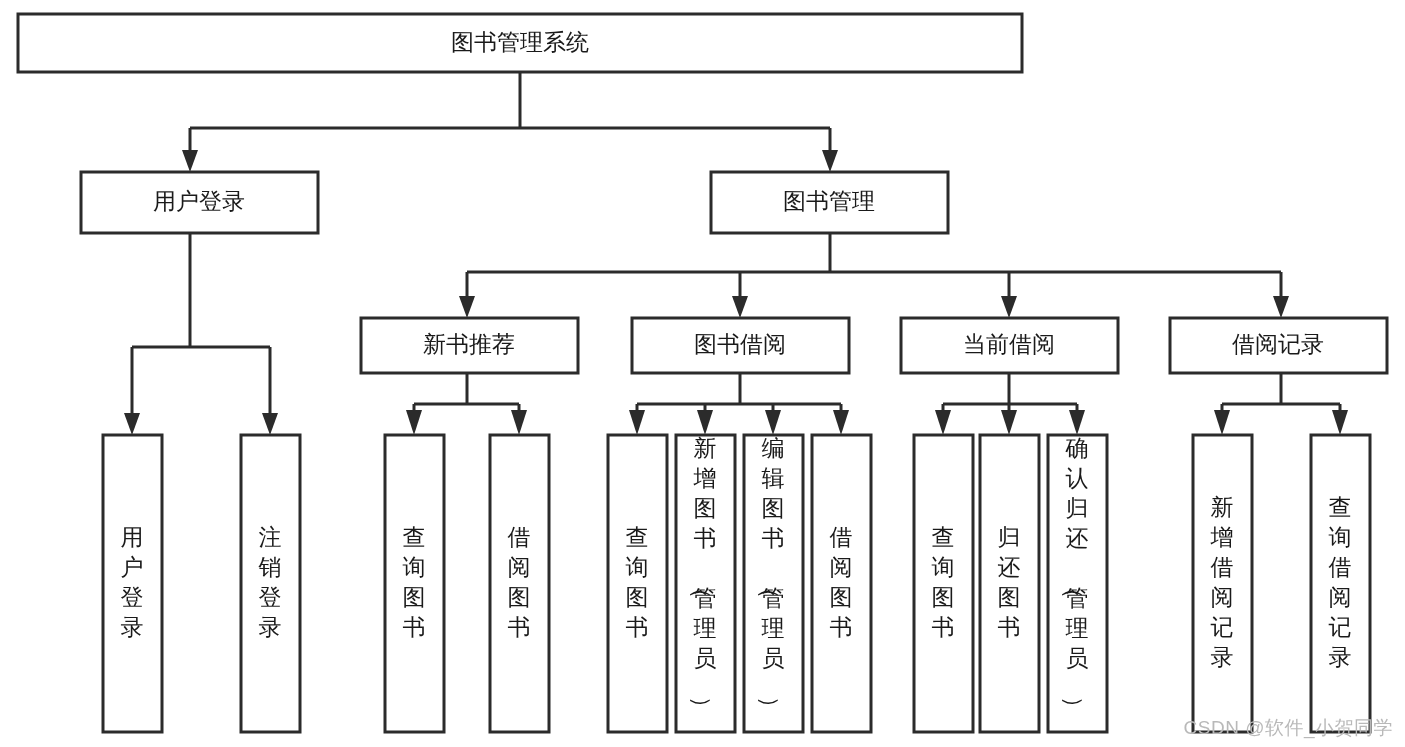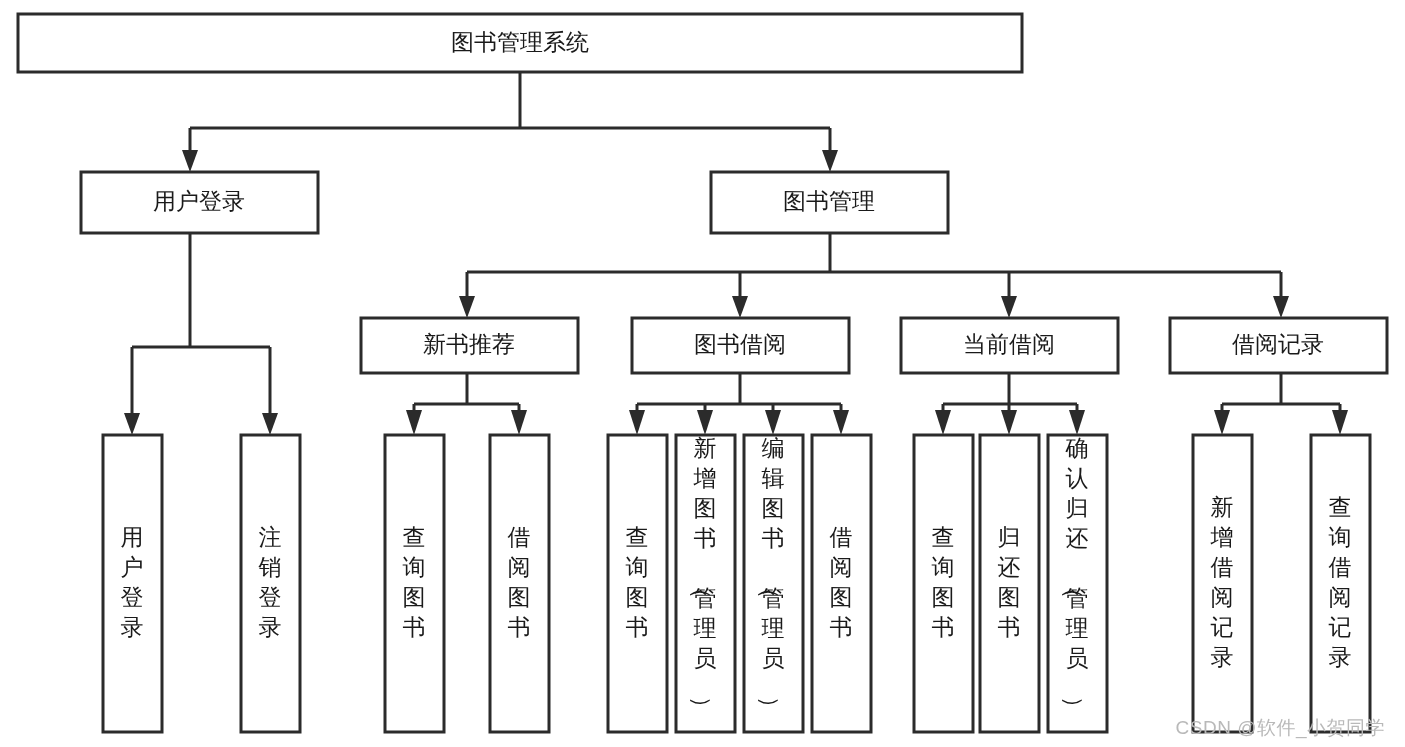--- a/index.html
+++ b/index.html
@@ -51,21 +51,21 @@
   .node-label-v {
     font-family: "Liberation Sans", "DejaVu Sans", sans-serif;
     font-size: 23px;
     fill: #1a1a1a;
     text-anchor: middle;
     dominant-baseline: middle;
     white-space: pre;
   }
   .watermark-text {
     position: absolute;
-    right: 20px;
+    right: 12px;
     bottom: 6px;
     font-family: "Liberation Sans", "DejaVu Sans", sans-serif;
     font-size: 19px;
     color: #b9b9b9;
     letter-spacing: 0.5px;
     user-select: none;
     pointer-events: none;
     text-align: right;
   }
 </style>

